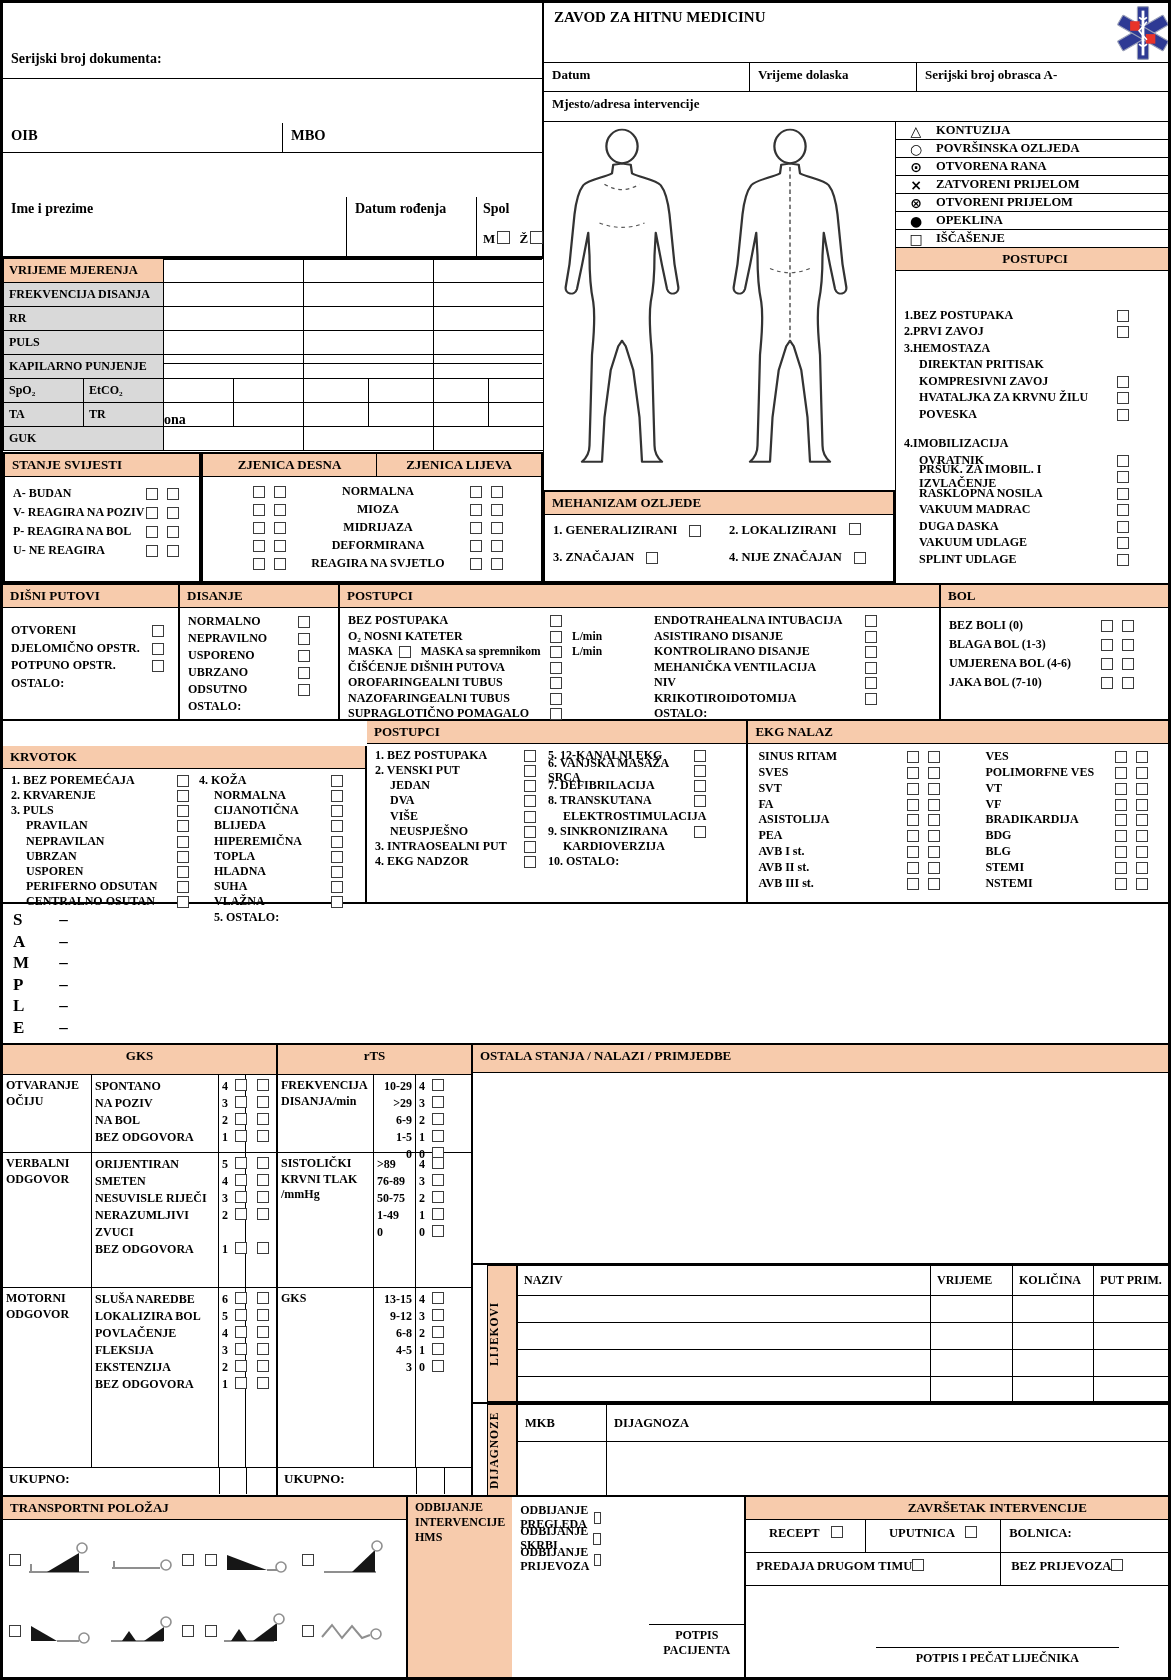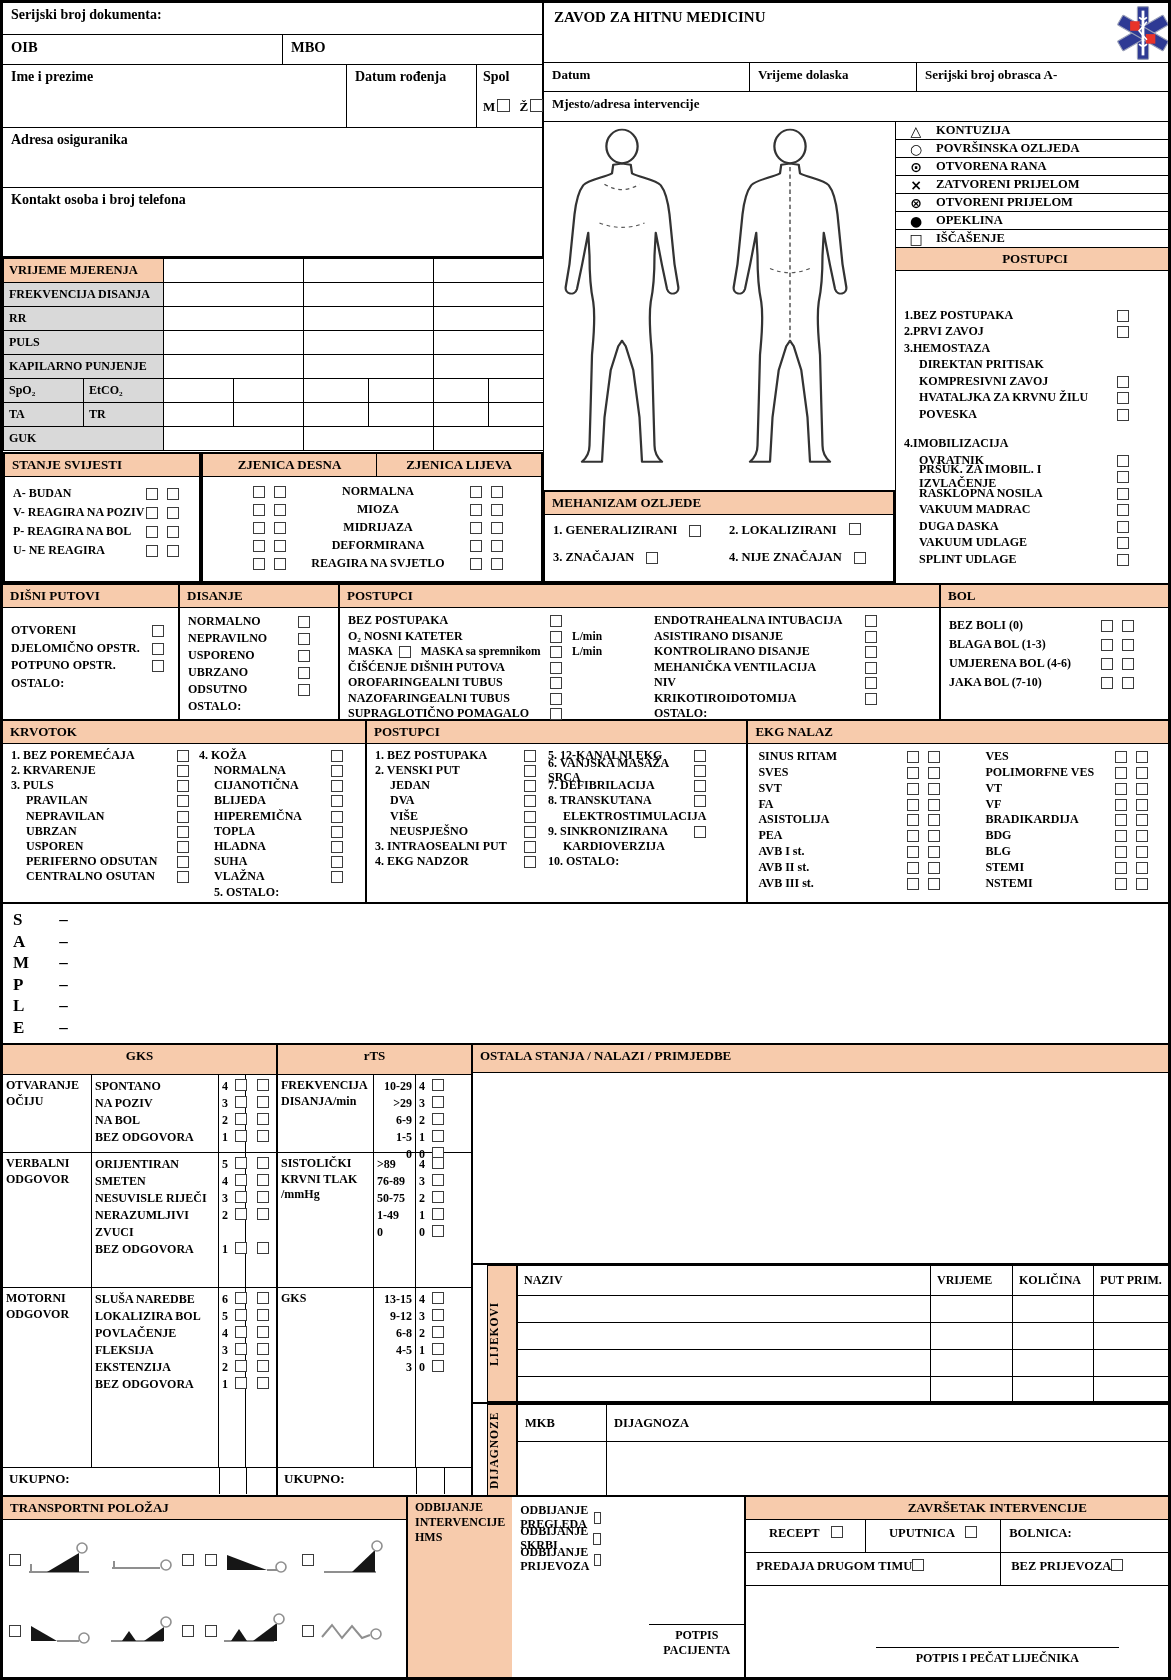--- a/index.html
+++ b/index.html
@@ -16,21 +16,21 @@
   .bx i { display:none; }
   .bx[data-boxes="1"] i:first-child { display:inline-block; }
   .bx[data-boxes="2"] i { display:inline-block; }
   
   .cl-row { display:flex; align-items:center; font-size:12px; line-height:1.16; }
   .cl-row .lbl { white-space:pre-line; }
   .cl-row .sp { flex:1; }
   .lbl[data-ind="1"] { padding-left:15px; }
   [data-gap="1"] { margin-top:13px; }
   
-  .prow { position:relative; border-bottom:1.6px solid #000; }
+  .prow { position:relative; border-bottom:1.6px solid #000;margin-top:44px; }
   .plabel { font-size:14px; padding:4px 8px; }
   .pcell { position:absolute; top:0; bottom:0; border-left:1.6px solid #000; padding:4px 8px; font-size:14px; }
   
   table.vt { border-collapse:collapse; width:540px; table-layout:fixed; }
   table.vt td { border:1.5px solid #000; font-size:12px; padding:2px 5px; height:24px; overflow:hidden; }
   table.vt td.glab { background:#D9D9D9; }
   table.vt td.ohdr { background:#F7CBAC; font-size:12.5px; }
   
   .lg-row { display:flex; align-items:center; height:18px; border-bottom:1.4px solid #000; font-size:12.5px; }
   .lg-sym { width:40px; text-align:center; font-size:14px; font-family:"DejaVu Sans",sans-serif; }
@@ -771,21 +771,21 @@
             <span class="bx" data-boxes="2">
               <i></i>
               <i></i>
             </span>
           </div>
         </div>
     </div>
   </div>
 
   <div class="abs" style="left:0;top:718px;width:1171px;height:183px;border-bottom:2.5px solid #000;display:flex;">
-    <div style="flex:0 0 364px;border-right:2px solid #000;">
+    <div style="flex:0 0 364px;border-right:2px solid #000;margin-top:25px;">
       <div class="hdr">KRVOTOK</div>
       <div style="display:flex;padding-top:4px;">
         <div style="flex:0 0 196px;padding:0 10px 0 8px;">
 
             <div class="cl-row" style="height:15.2px;">
               <span class="lbl">1. BEZ POREMEĆAJA</span>
               <span class="sp"></span>
               <span class="bx" data-boxes="1">
                 <i></i>
               </span>

